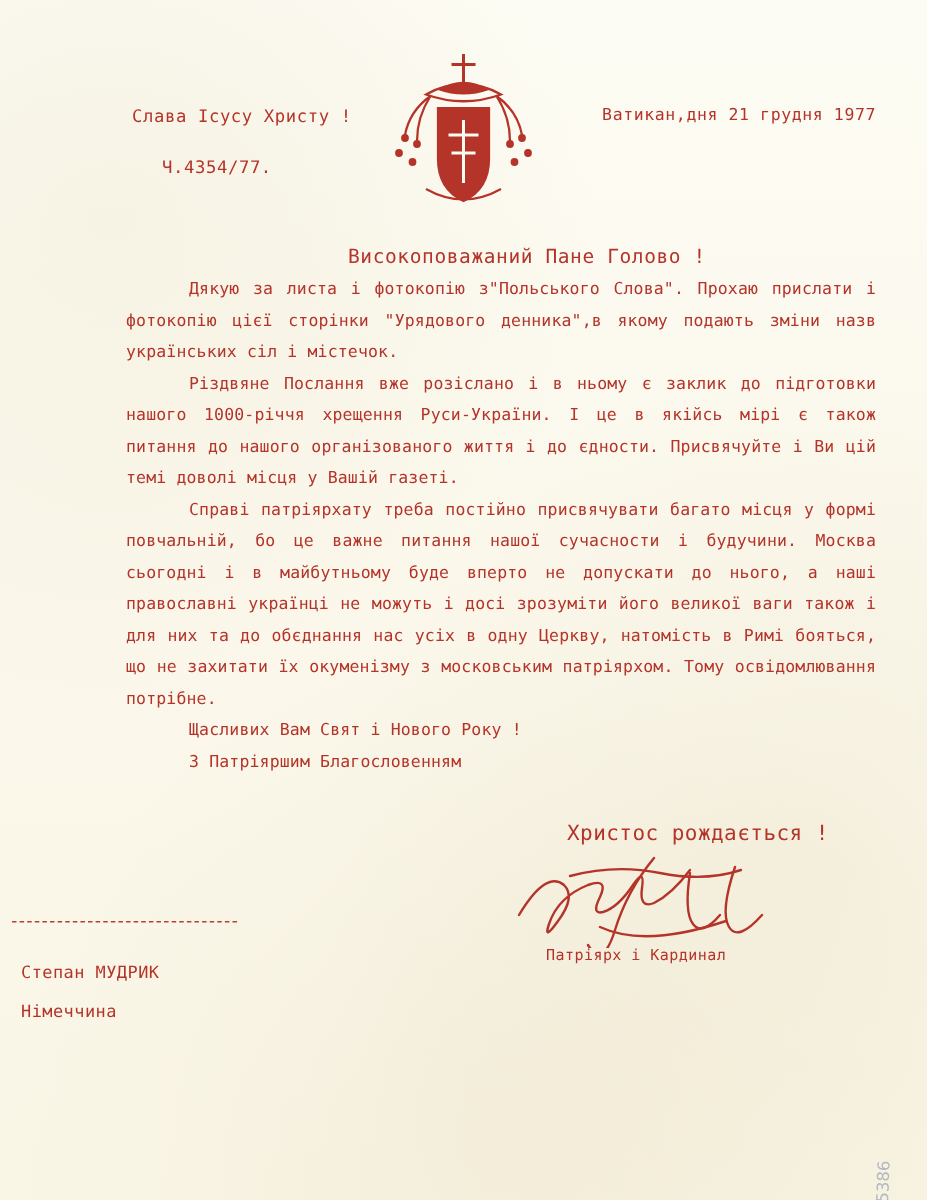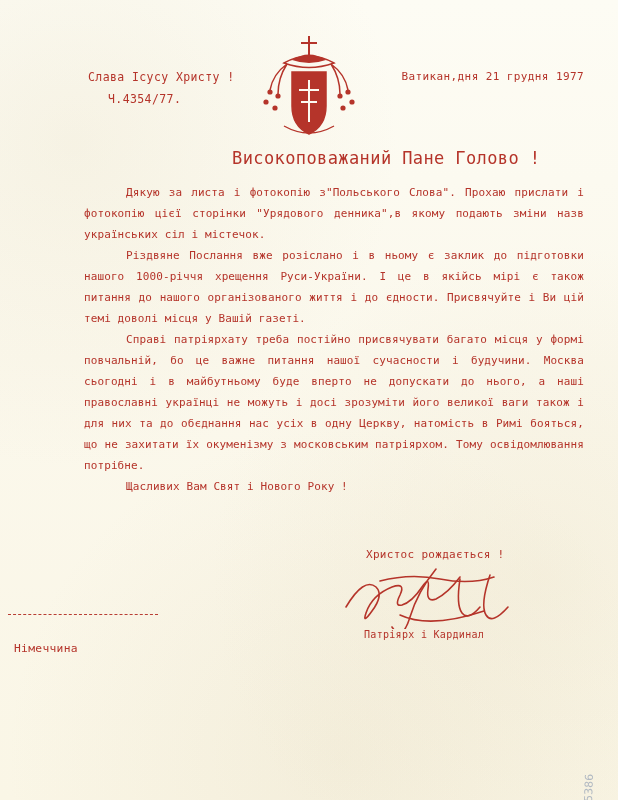--- a/index.html
+++ b/index.html
@@ -46,20 +46,21 @@
     left: 88px;
     top: 14px;
     color: #b5342a;
     font-size: 11.5px;
     line-height: 22px;
     letter-spacing: 0.4px;
     white-space: nowrap;
   }
   .hdr-left .line2 {
     padding-left: 20px;
+    margin-top: 12px;
   }
   .hdr-right {
     position: absolute;
     right: 34px;
     top: 14px;
     color: #b5342a;
     font-size: 11px;
     line-height: 22px;
     letter-spacing: 0.4px;
     white-space: nowrap;
@@ -69,23 +70,23 @@
     left: 50%;
     top: -22px;
     transform: translateX(-50%);
     width: 110px;
     height: 120px;
   }
   
   .salutation {
     position: absolute;
     left: 232px;
-    top: 148px;
-    color: #b5342a;
-    font-size: 17px;
+    top: 164px;
+    color: #b5342a;
+    font-size: 13px;
     letter-spacing: 0.4px;
     white-space: nowrap;
   }
   .body {
     position: absolute;
     left: 84px;
     top: 182px;
     width: 500px;
     color: #b5342a;
     font-size: 11px;
@@ -102,23 +103,23 @@
   }
   
   .sig-block {
     position: absolute;
     left: 340px;
     top: 548px;
     width: 250px;
     color: #b5342a;
   }
   .sig-top {
-    font-size: 11px;
+    font-size: 14px;
     letter-spacing: 0.3px;
-    margin-left: 26px;
+    margin-left: 38px;
     white-space: nowrap;
   }
   .sig-mark {
     position: relative;
     height: 66px;
     width: 210px;
     margin-top: 2px;
   }
   .sig-caption {
     font-size: 10px;
@@ -204,20 +205,21 @@
     </svg>
   </div>
 
   <div class="salutation">Високоповажаний Пане Голово  !</div>
 
   <div class="body">
     <p>Дякую за листа і фотокопію з"Польського Слова". Прохаю прислати і фотокопію цієї сторінки "Урядового денника",в якому подають зміни назв українських сіл і містечок.</p>
     <p>Різдвяне Послання вже розіслано і в ньому є заклик до підготовки нашого 1000-річчя хрещення Руси-України. І це в якійсь мірі є також питання до нашого організованого життя і до єдности. Присвячуйте і Ви цій темі доволі місця у Вашій газеті.</p>
     <p>Справі патріярхату треба постійно присвячувати багато місця у формі повчальній, бо це важне питання нашої сучасности і будучини. Москва сьогодні і в майбутньому буде вперто не допускати до нього, а наші православні українці не можуть і досі зрозуміти його великої ваги також і для них та до обєднання нас усіх в одну Церкву, натомість в Римі бояться, що не захитати їх окуменізму з московським патріярхом. Тому освідомлювання потрібне.</p>
     <p class="noindent">Щасливих Вам Свят і Нового Року !</p>
+    <p class="noindent">З Патріяршим Благословенням</p>
   </div>
 
   <div class="sig-block">
     <div class="sig-top">Христос рождається !</div>
     <div class="sig-mark">
       <svg width="210" height="66" viewBox="0 0 210 66">
         <g fill="none" stroke="#b5342a" stroke-width="1.6" stroke-linecap="round">
           <path d="M6 44 q18 -30 30 -20 q8 8 -4 24 q-10 14 -6 2 q6 -18 26 -26 q14 -5 8 8 q-6 12 2 10 q10 -3 20 -18 q8 -12 6 2 q-2 14 8 10 q12 -6 24 -22"></path>
           <path d="M40 18 q30 -8 60 -2 q30 6 54 -2"></path>
           <path d="M96 6 q-18 22 -26 48 q-8 26 -18 10"></path>
@@ -225,17 +227,18 @@
           <path d="M150 12 q-10 30 -4 40 q6 10 22 -8"></path>
           <path d="M60 52 q30 14 84 -4"></path>
         </g>
       </svg>
     </div>
     <div class="sig-caption">Патріярх і Кардинал</div>
   </div>
 
   <div class="rule"></div>
   <div class="addr">
+    <div>Степан МУДРИК</div>
     <div>Німеччина</div>
   </div>
 
   <div class="margin-note">25386</div>
 </div>
 
 </body></html>

